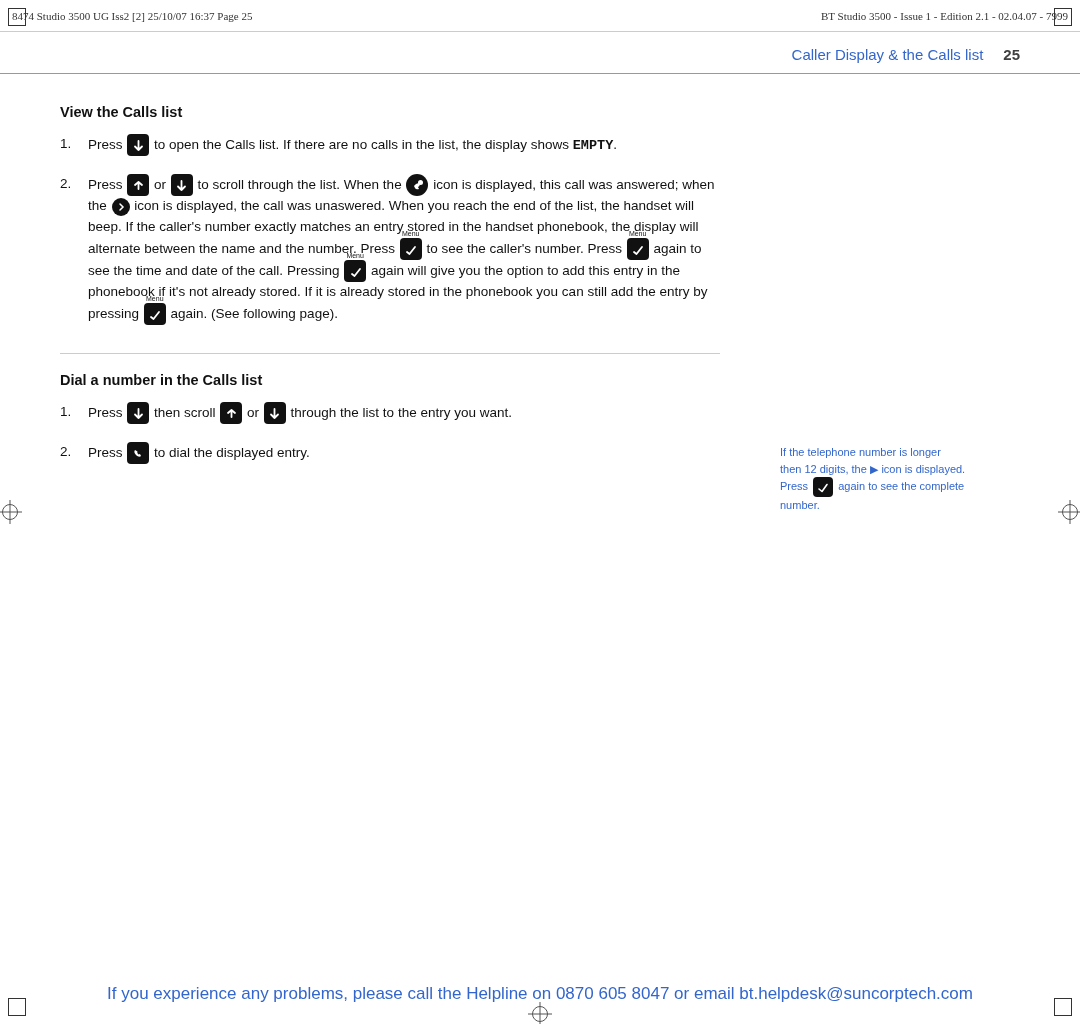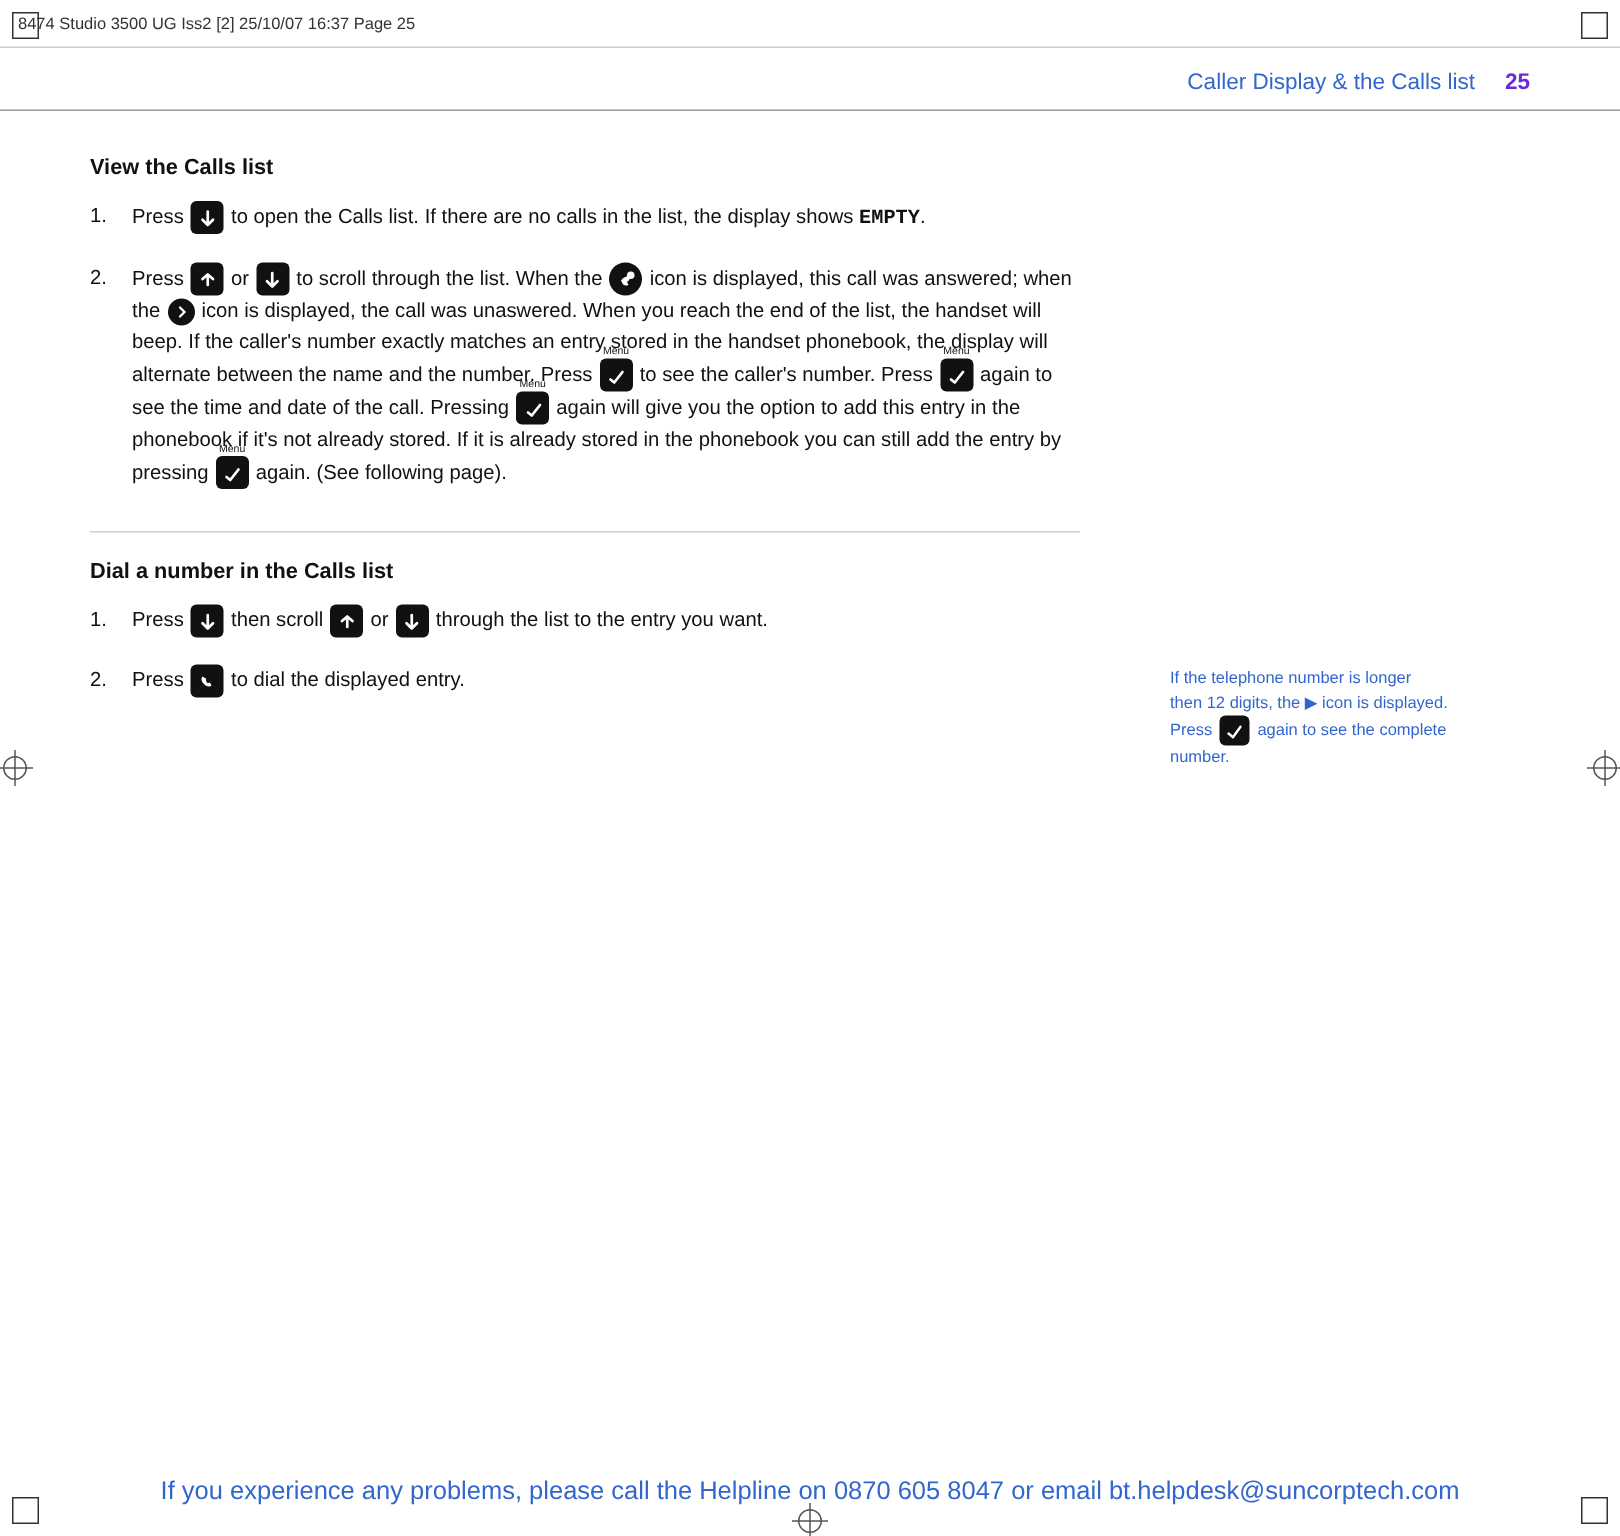--- a/index.html
+++ b/index.html
@@ -16,21 +16,21 @@
     .print-header {
       position: absolute;
       top: 0;
       left: 0;
       right: 0;
       height: 32px;
       display: flex;
       align-items: center;
       justify-content: space-between;
       padding: 4px 12px;
-      font-family: Liberation Sans, sans-serif;
+      font-family: Liberation Serif, serif;
       font-size: 11px;
       color: #333;
       border-bottom: 1px solid #ccc;
     }
 
     .corner-mark {
       width: 18px;
       height: 18px;
       border: 1.5px solid #333;
       position: absolute;
@@ -72,21 +72,21 @@
       margin: 0 0 0 0;
     }
 
     .page-title-text {
       color: #3366cc;
       font-size: 15px;
       font-weight: normal;
     }
 
     .page-number {
-      color: #6d28d9;
+      color: #404040;
       font-size: 15px;
       font-weight: bold;
       margin-left: 20px;
     }
 
     
     .main-content {
       display: flex;
       flex: 1;
       padding: 30px 60px 20px 60px;
@@ -244,20 +244,21 @@
 </div>
 <div class="crosshair crosshair-right">
   <div class="crosshair-circle"></div>
 </div>
 <div class="crosshair crosshair-bottom">
   <div class="crosshair-circle"></div>
 </div>
 
 <div class="print-header">
   <span>8474 Studio 3500 UG Iss2 [2]   25/10/07  16:37  Page 25</span>
+  <span>BT Studio 3500 - Issue 1 - Edition 2.1 - 02.04.07 - 7999</span>
 </div>
 
 <div class="page">
 
   <div class="page-title-row">
     <span class="page-title-text">Caller Display &amp; the Calls list</span>
     <span class="page-number">25</span>
   </div>
 
   <div class="main-content">

